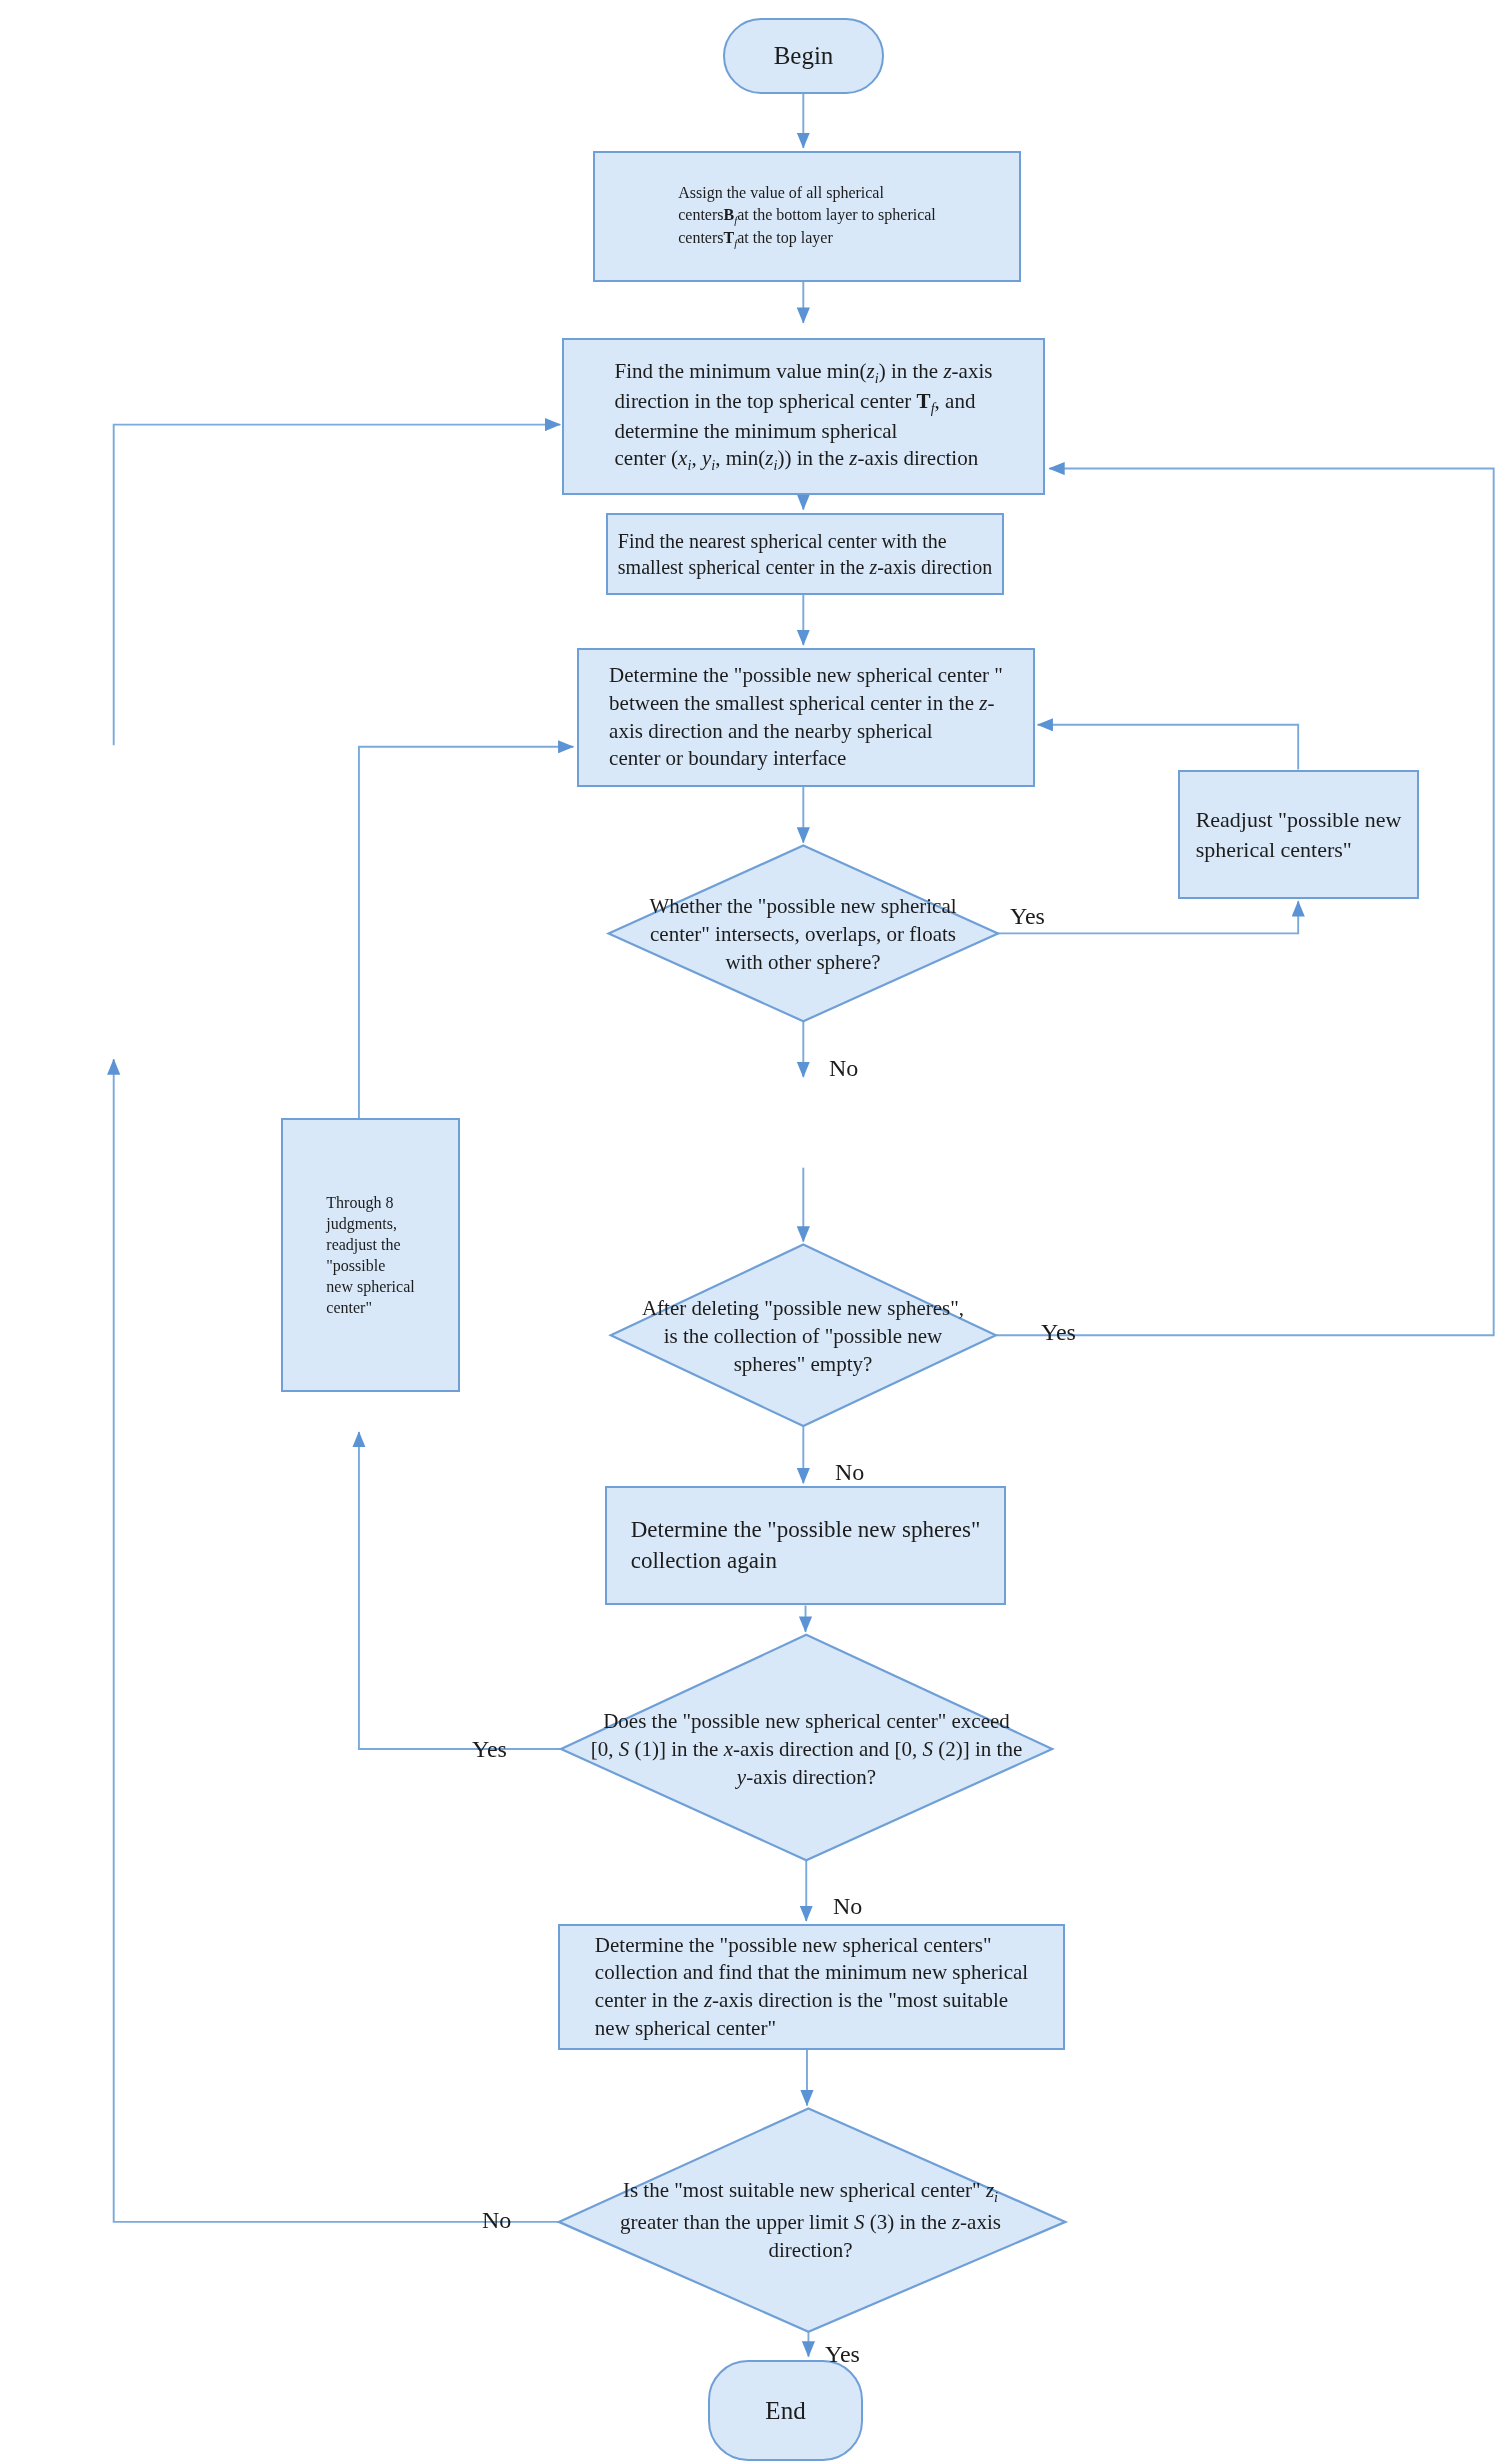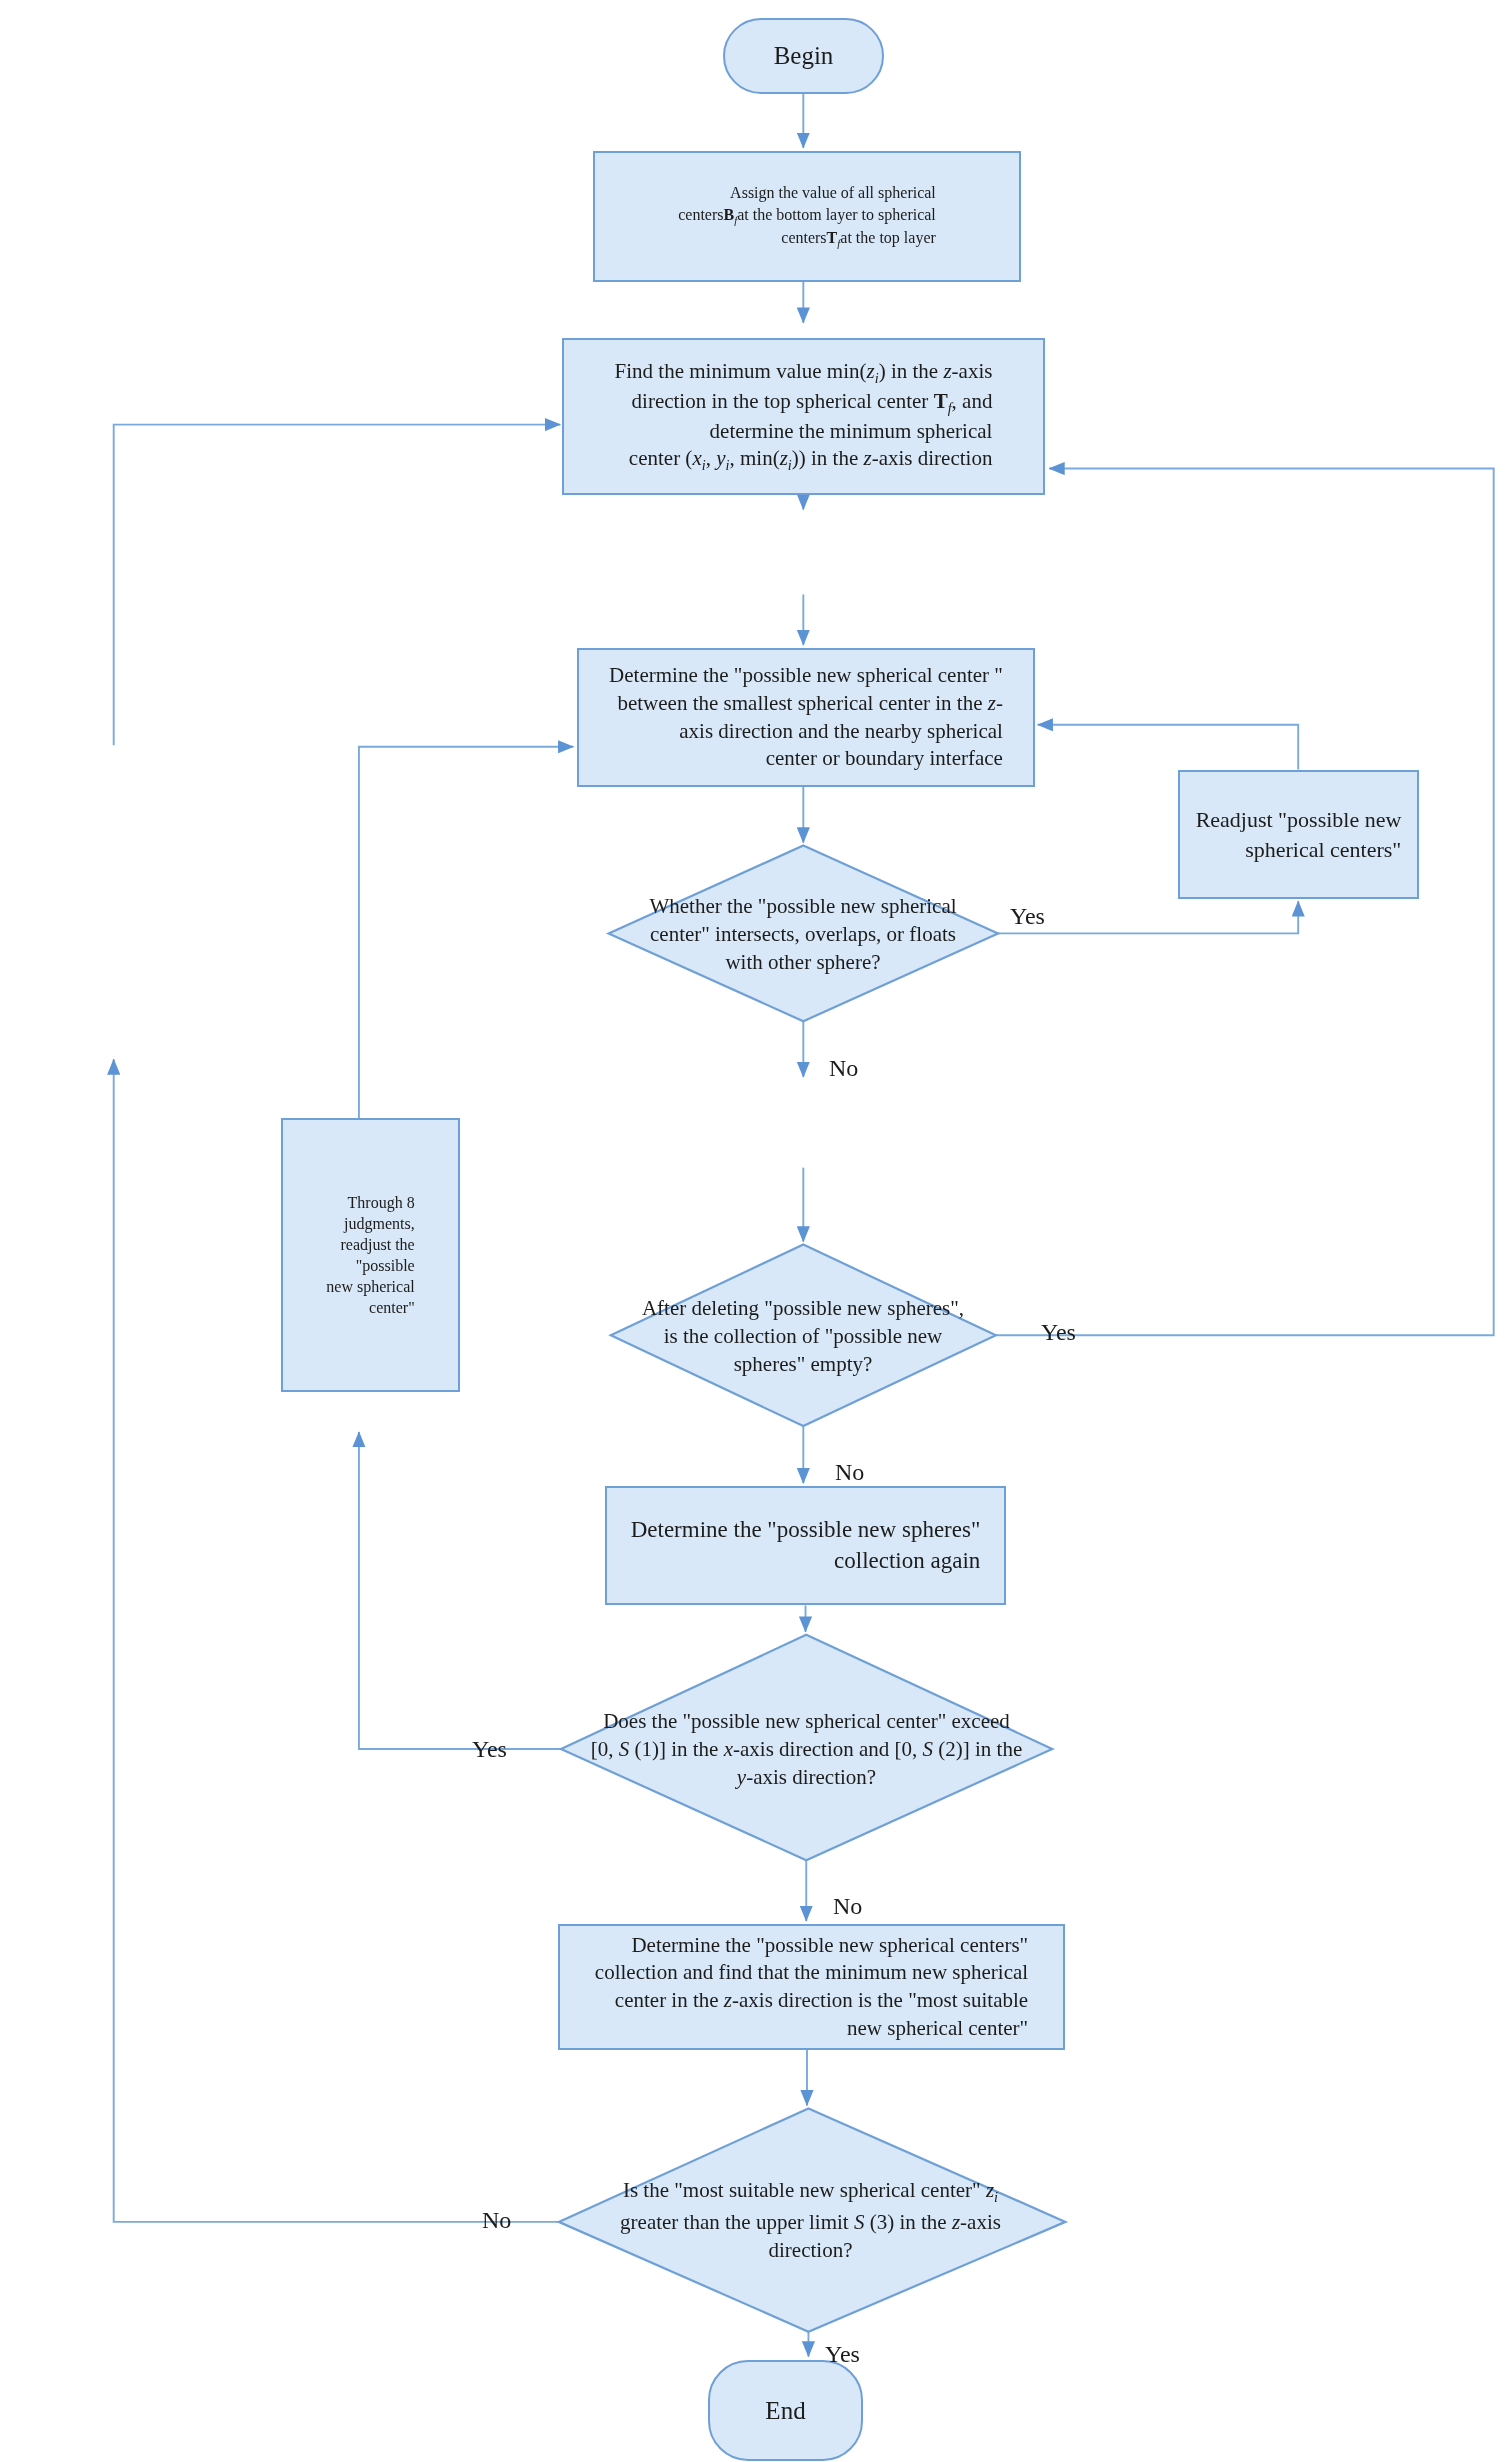--- a/index.html
+++ b/index.html
@@ -11,21 +11,21 @@
     font-family:"Liberation Serif","DejaVu Serif",serif; color:var(--ink);
   }
   #wires{position:absolute;left:0;top:0;width:1510px;height:2462px;}
   #wires path.edge{fill:none;stroke:var(--line);stroke-width:2.6px;}
   #wires polygon.diamond{fill:var(--fill);stroke:var(--stroke);stroke-width:3px;}
   #wires marker path{fill:var(--arrow);}
   .node{
     position:absolute; box-sizing:border-box;
     background:var(--fill); border:2.2px solid var(--stroke);
     display:flex; align-items:center; justify-content:center;
-    text-align:right; white-space:pre-line; line-height:1.32;
+    text-align:left; white-space:pre-line; line-height:1.32;
   }
   .terminal{border-radius:40px; font-size:25px;}
   .dtext{
     position:absolute; display:flex; align-items:center; justify-content:center;
     text-align:center; white-space:pre-line; line-height:1.34; background:transparent;
   }
   .elabel{position:absolute; font-size:24px; background:transparent;margin-top:24px;}
   .run-i{font-style:italic;}
   .run-b{font-weight:bold;}
   .run-sub{vertical-align:sub; font-size:68%;}
@@ -71,20 +71,22 @@
   <div class="node terminal" style="left:723px;top:17.6px;width:161px;height:76px;">Begin</div>
   <div class="node terminal" style="left:708px;top:2360px;width:155px;height:101px;">End</div>
 
   <div class="node" style="left:593px;top:151px;width:428px;height:131px;font-size:16px;"><span><span>Assign the value of all spherical
 centers</span><span class="run-b">B</span><span class="run-i run-sub">f</span><span>at the bottom layer to spherical
 centers</span><span class="run-b">T</span><span class="run-i run-sub">f</span><span>at the top layer</span></span></div>
   <div class="node" style="left:562px;top:326px;width:483px;height:157px;font-size:21px;margin-top:12px;"><span><span>Find the minimum value min(</span><span class="run-i">z</span><span class="run-i run-sub">i</span><span>) in the </span><span class="run-i">z</span><span>-axis
 direction in the top spherical center </span><span class="run-b">T</span><span class="run-i run-sub">f</span><span>, and
 determine the minimum spherical
 center (</span><span class="run-i">x</span><span class="run-i run-sub">i</span><span>, </span><span class="run-i">y</span><span class="run-i run-sub">i</span><span>, min(</span><span class="run-i">z</span><span class="run-i run-sub">i</span><span>))   in the </span><span class="run-i">z</span><span>-axis direction</span></span></div>
+  <div class="node" style="left:606px;top:513px;width:398px;height:82px;font-size:20px;"><span><span>Find the nearest spherical center with the
+smallest spherical center in the </span><span class="run-i">z</span><span>-axis direction</span></span></div>
   <div class="node" style="left:577px;top:648px;width:458px;height:139px;font-size:21px;"><span><span>Determine the "possible new spherical center "
 between the smallest spherical center  in the </span><span class="run-i">z</span><span>-
 axis direction and the nearby spherical
 center  or boundary interface</span></span></div>
   <div class="node" style="left:1178px;top:770px;width:241px;height:129px;font-size:22px;">Readjust "possible new
 spherical centers"</div>
   <div class="node" style="left:605px;top:1486px;width:401px;height:119px;font-size:23px;">Determine the "possible new spheres"
 collection again</div>
   <div class="node" style="left:558px;top:1924px;width:507px;height:126px;font-size:21px;"><span><span>Determine the "possible new spherical centers"
 collection and find that the minimum new spherical

